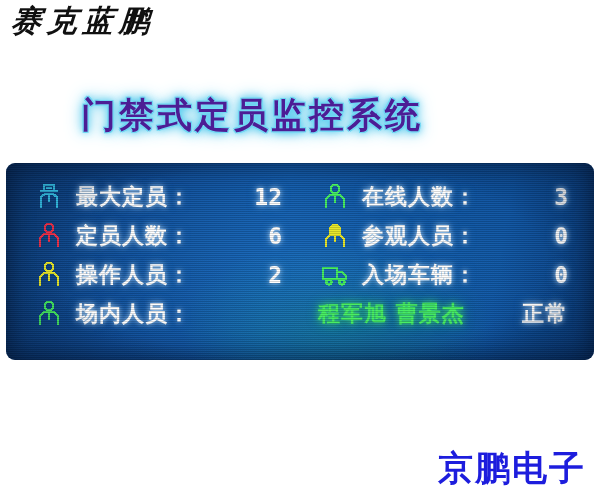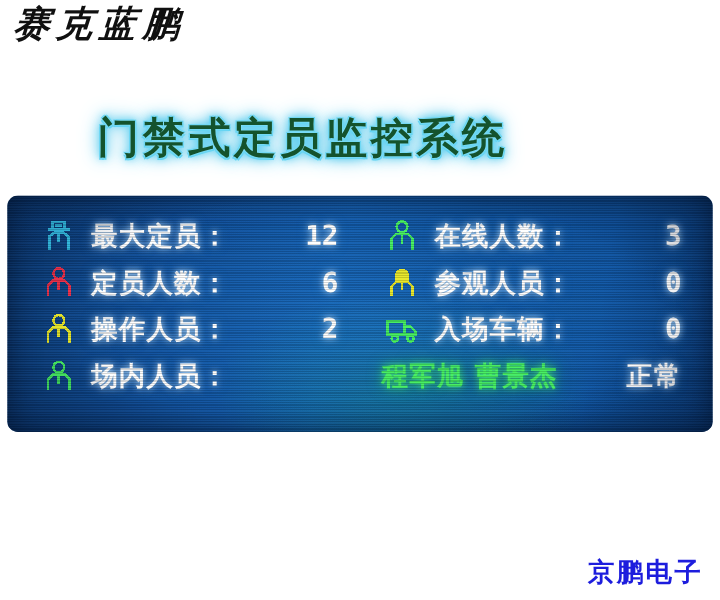--- a/index.html
+++ b/index.html
@@ -59,21 +59,21 @@
   #page-title {
     position: absolute;
     left: 0;
     top: 92px;
     width: 504px;
     text-align: center;
     font-family: "DejaVu Sans", "Liberation Sans", sans-serif;
     font-weight: bold;
     font-size: 35px;
     letter-spacing: 3px;
-    color: #14532d;
+    color: #4c1d95;
     text-shadow:
       0 0 2px #9ee8fb,
       -1px -1px 0 #62d3f2,
        1px -1px 0 #62d3f2,
       -1px  1px 0 #62d3f2,
        1px  1px 0 #62d3f2,
        0 0 6px #55cdf0,
        0 0 11px #49c6ec,
        0 0 17px #3fbde6;
   }
@@ -183,21 +183,21 @@
     text-shadow: 0 0 5px rgba(190,225,255,0.9), 0 0 10px rgba(140,200,255,0.55);
   }
 
   
   #footer-brand {
     position: absolute;
     right: 14px;
     bottom: 8px;
     font-family: "DejaVu Sans", "Liberation Sans", sans-serif;
     font-weight: bold;
-    font-size: 22px;
+    font-size: 35px;
     letter-spacing: 2px;
     color: #1d1ddd;
   }
 </style>
 </head>
 <body>
 
 <div id="brand-logo">
   <div id="logo-cn">赛克蓝鹏</div>
 </div>

